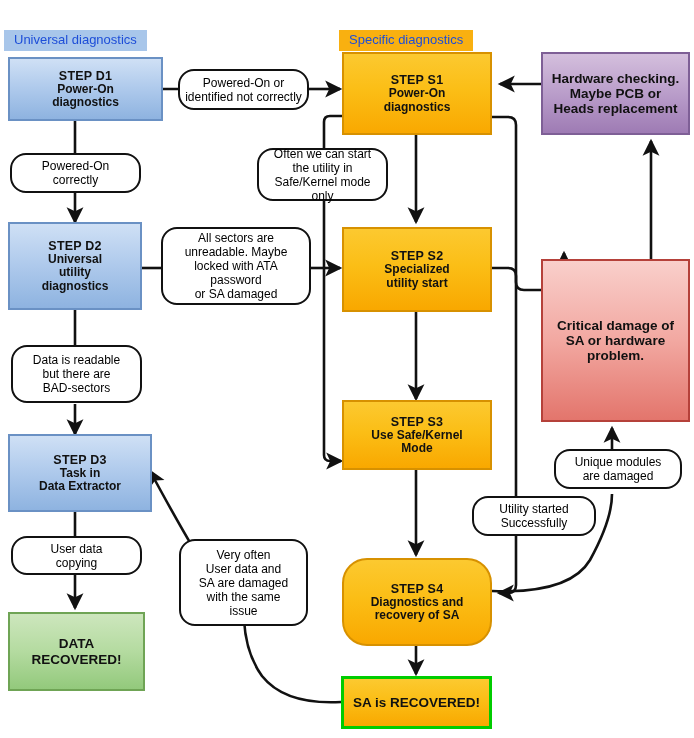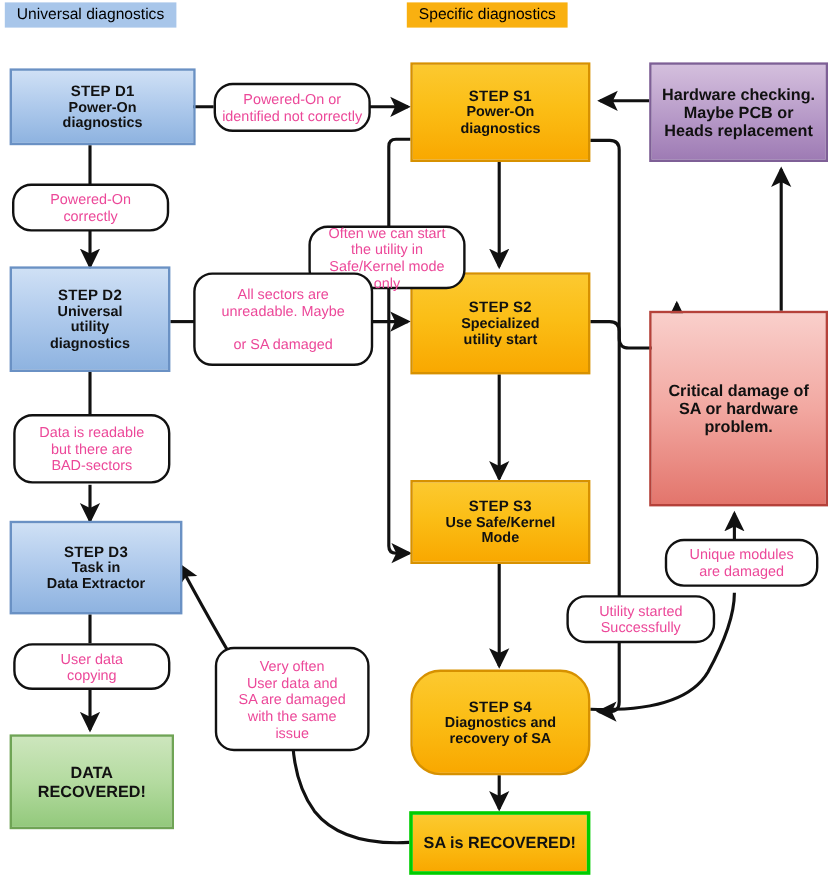--- a/index.html
+++ b/index.html
@@ -17,25 +17,26 @@
   #canvas {
     position: absolute;
     left: 0;
     top: 0;
     width: 694px;
     height: 738px;
   }
   .legend {
     position: absolute;
     font-size: 13px;
-    color: #000000;
+    color: #1d4ed8;
     padding: 2px 10px 3px 10px;
     white-space: nowrap;
     line-height: 16px;
     font-weight: normal;
+    margin-top: 28px;
   }
   #legend-universal {
     left: 4px;
     top: 2px;
     background: #a8c6ea;
   }
   #legend-specific {
     left: 339px;
     top: 2px;
     background: #f9b010;
@@ -99,21 +100,21 @@
     position: absolute;
     box-sizing: border-box;
     background: #ffffff;
     border: 2px solid #111111;
     border-radius: 16px;
     display: flex;
     align-items: center;
     justify-content: center;
     text-align: center;
     font-size: 12px;
-    color: #ec4899;
+    color: #000000;
     line-height: 14px;
     padding: 2px 5px;
   }
 </style>
 </head>
 <body>
 
 <svg id="canvas" viewBox="0 0 694 738">
   <defs>
     <marker id="arrow" viewBox="0 0 12 12" refX="9.5" refY="6" markerWidth="7.2" markerHeight="7.2" orient="auto-start-reverse">
@@ -264,33 +265,33 @@
   </div>
 </div>
 
 <div class="edge-label" style="left:10px; top:153px; width:131px; height:40px;">
   <div>
     <span>Powered-On</span><br>
     <span>correctly</span>
   </div>
 </div>
 
-<div class="edge-label" style="left:257px; top:148px; width:131px; height:53px;margin-top:40px;">
+<div class="edge-label" style="left:257px; top:148px; width:131px; height:53px;">
   <div>
     <span>Often we can start</span><br>
     <span>the utility in</span><br>
     <span>Safe/Kernel mode only</span>
   </div>
 </div>
 
 <div class="edge-label" style="left:161px; top:227px; width:150px; height:78px;">
   <div>
     <span>All sectors are</span><br>
     <span>unreadable. Maybe</span><br>
-    <br>
+    <span>locked with ATA password</span><br>
     <span>or SA damaged</span>
   </div>
 </div>
 
 <div class="edge-label" style="left:11px; top:345px; width:131px; height:58px;">
   <div>
     <span>Data is readable</span><br>
     <span>but there are</span><br>
     <span>BAD-sectors</span>
   </div>

